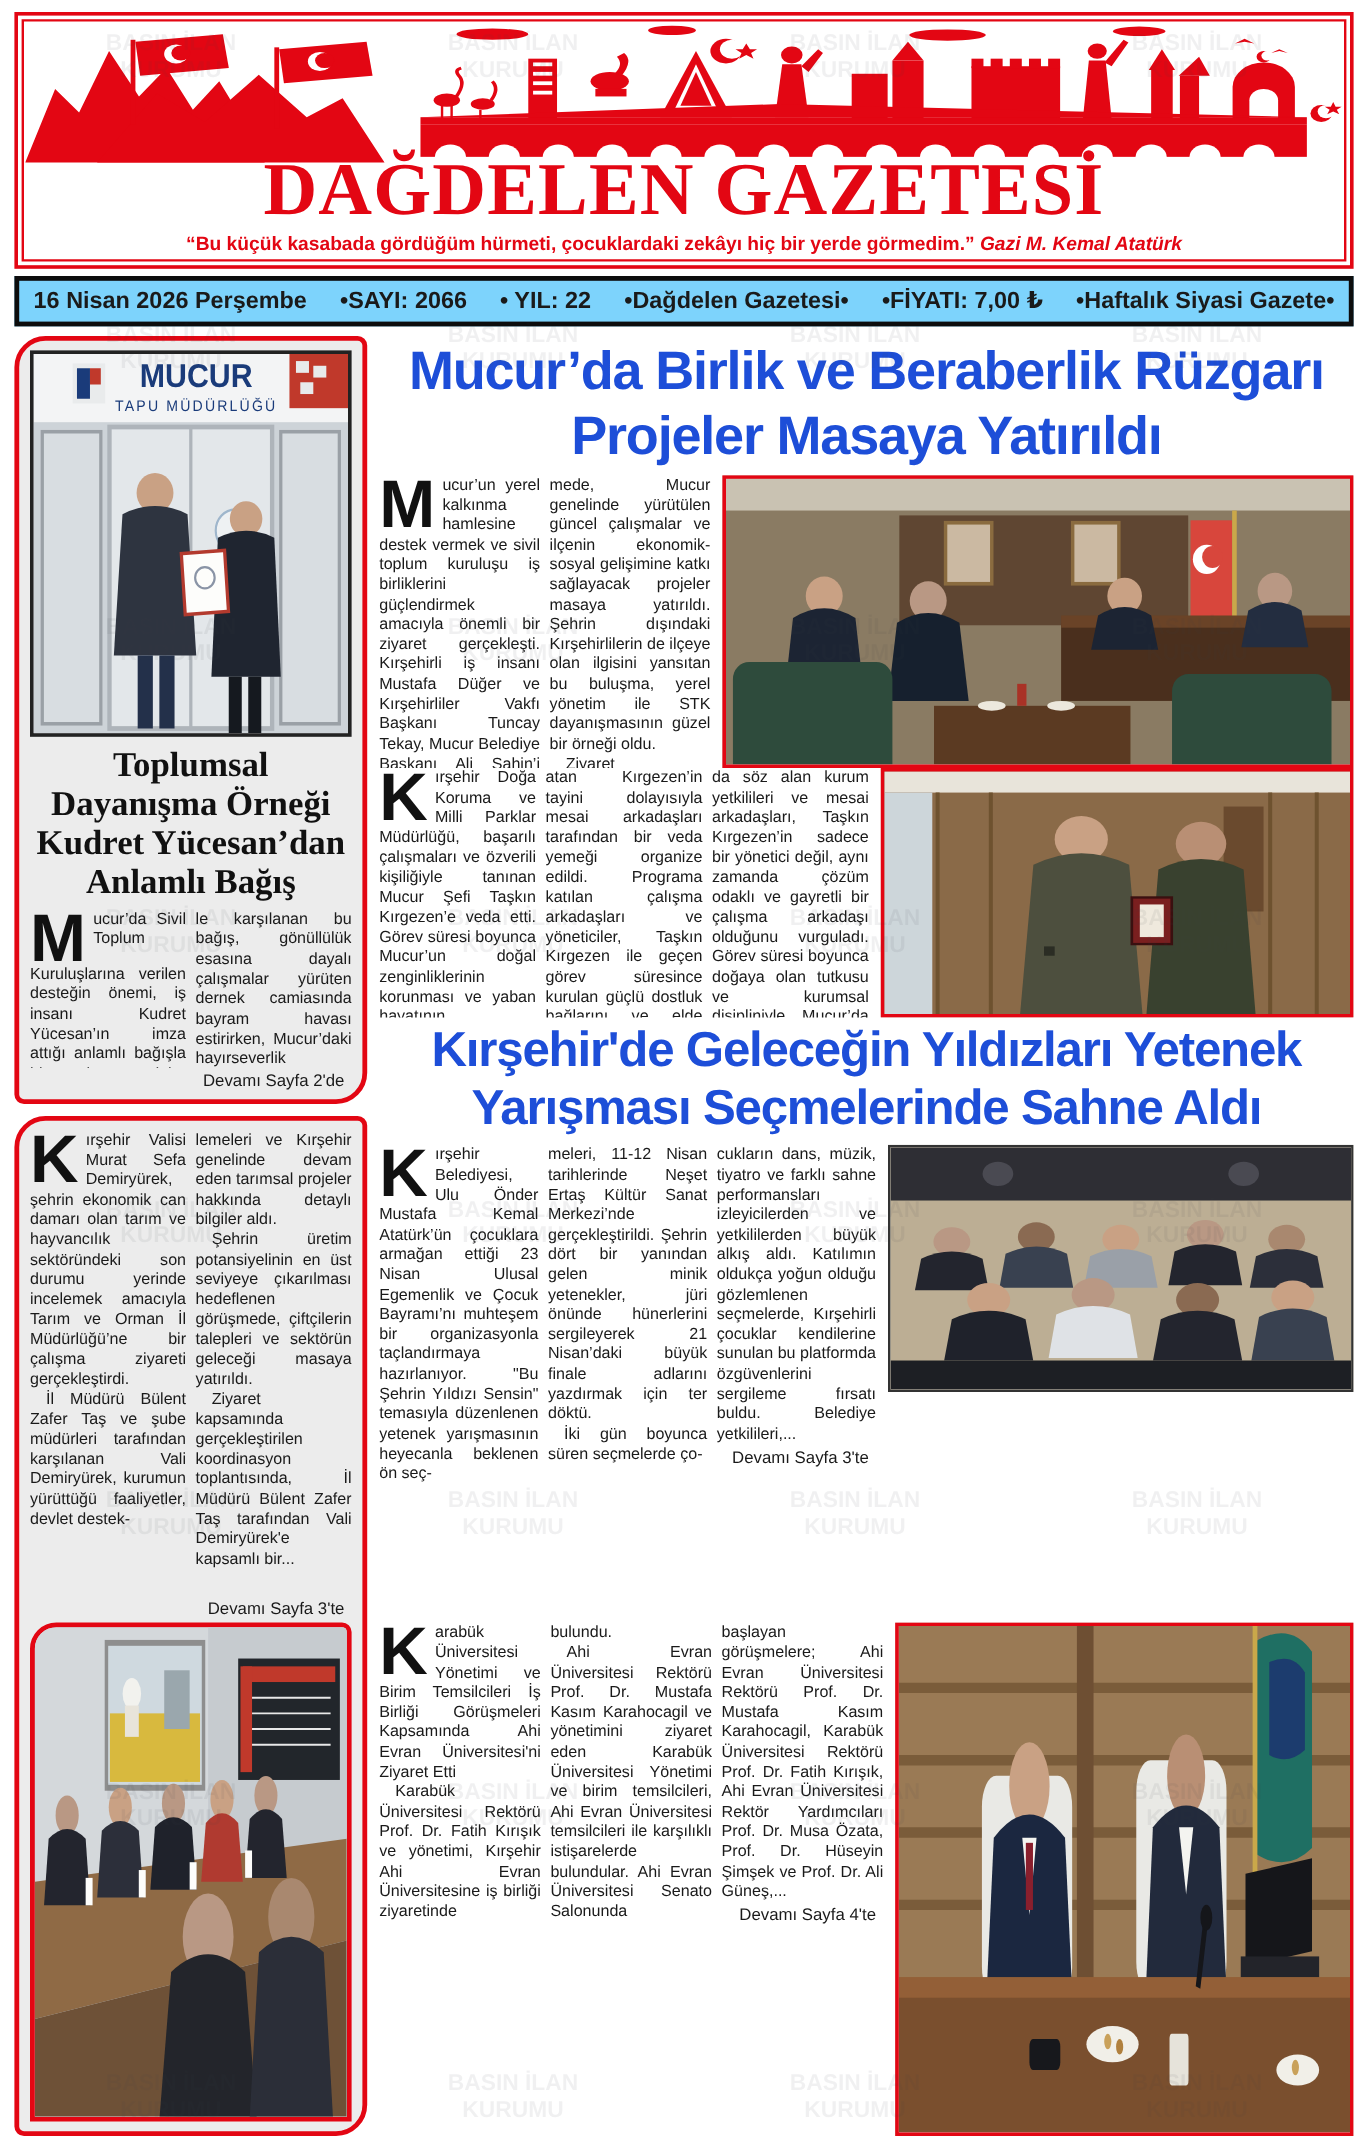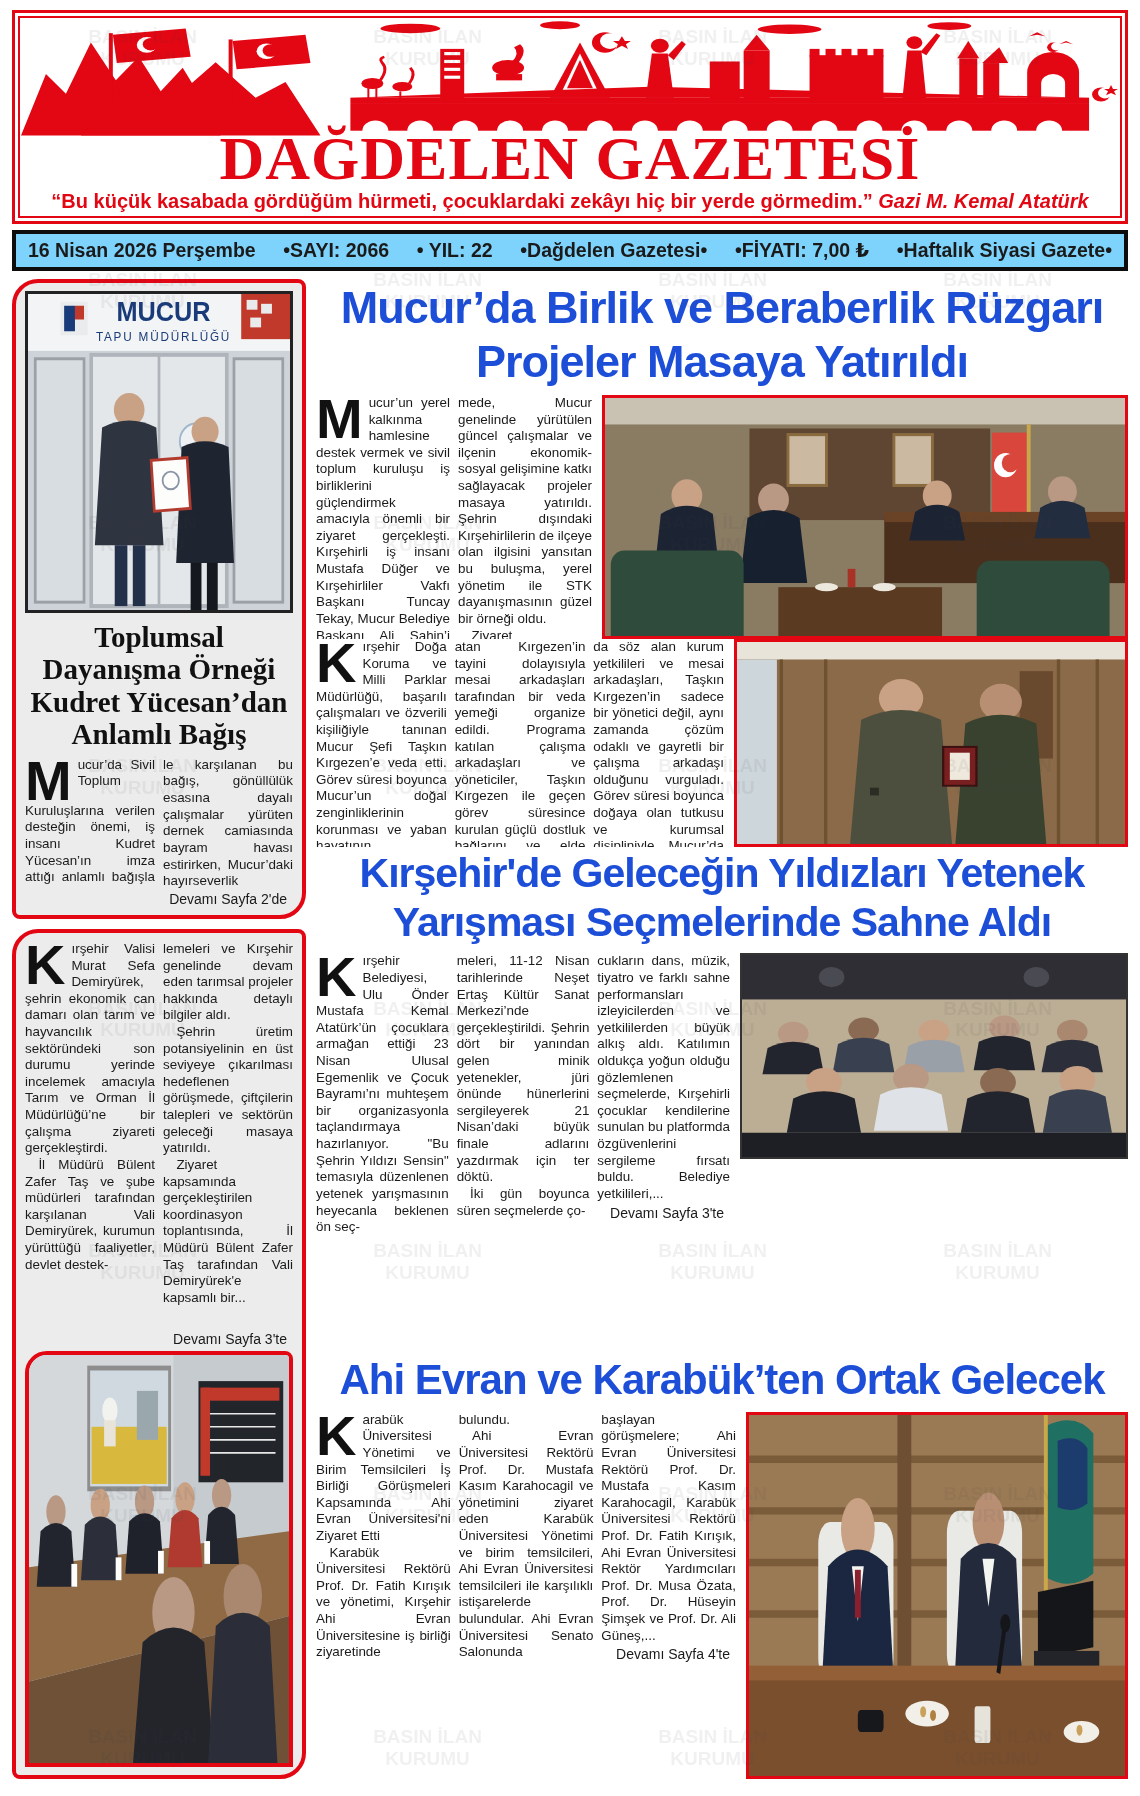--- a/index.html
+++ b/index.html
@@ -17,21 +17,21 @@
     background:#fff; overflow:hidden;
   }
   .masthead svg.art { position:absolute; top:6px; left:6px; right:6px; width:calc(100% - 12px); height:118px; }
   .masthead .title {
     position:absolute; left:0; right:0; bottom:32px; text-align:center;
     font-family:"Liberation Serif","DejaVu Serif",serif; font-weight:bold;
     font-size:62px; letter-spacing:1px; color:#e30613; line-height:1;
   }
   .masthead .quote-line {
     position:absolute; left:0; right:0; bottom:8px; text-align:center;
-    font-size:20px; font-weight:bold; color:#e30613;
+    font-size:16px; font-weight:bold; color:#e30613;
   }
   .masthead .quote-author { font-style:italic; }
   
   .infobar {
     margin:6px 12px 0; border:4px solid #0d0d0d; background:#7dd3fc;
     display:flex; justify-content:space-between; align-items:center;
     padding:5px 12px; font-weight:bold; font-size:19.5px; white-space:nowrap;
   }
   
   .content { position:relative; margin:8px 12px 0; display:flex; gap:10px; height:1500px; }
@@ -429,21 +429,20 @@
                 <circle cx="262" cy="124" r="14" fill="#c9a184"></circle>
                   <path d="M240 140 q22 -14 44 0 l5 36 h-54 Z" fill="#394150"></path>
               </g>
               <rect x="0" y="176" width="300" height="24" fill="#1d1f24"></rect>
             </svg>
           </div>
           <div class="photo-fill"></div>
         </div>
       </div>
 
-      <h2 class="head-sans" style="font-size:42px; margin-top:4px;">Ahi Evran ve Karabük’ten Ortak Gelecek</h2>
       <div class="art-row row-d">
         <div class="text-cols">
           <div class="col" style="flex:1"><span class="dropcap">K</span><span>arabük Üniversitesi Yönetimi ve Birim Temsilcileri İş Birliği Görüşmeleri Kapsamında Ahi Evran Üniversitesi'ni Ziyaret Etti
  Karabük Üniversitesi Rektörü Prof. Dr. Fatih Kırışık ve yönetimi, Kırşehir Ahi Evran Üniversitesine iş birliği ziyaretinde</span></div>
           <div class="col" style="flex:1"><span>bulundu.
  Ahi Evran Üniversitesi Rektörü Prof. Dr. Mustafa Kasım Karahocagil ve yönetimini ziyaret eden Karabük Üniversitesi Yönetimi ve birim temsilcileri, Ahi Evran Üniversitesi temsilcileri ile karşılıklı istişarelerde bulundular. Ahi Evran Üniversitesi Senato Salonunda</span></div>
           <div class="col" style="flex:1"><span>başlayan görüşmelere; Ahi Evran Üniversitesi Rektörü Prof. Dr. Mustafa Kasım Karahocagil, Karabük Üniversitesi Rektörü Prof. Dr. Fatih Kırışık, Ahi Evran Üniversitesi Rektör Yardımcıları Prof. Dr. Musa Özata, Prof. Dr. Hüseyin Şimşek ve Prof. Dr. Ali Güneş,...</span><div class="continued">Devamı Sayfa 4'te</div></div>
         </div>
         <div class="photo-red photo-fill">
           <svg class="ph" viewBox="0 0 380 196" preserveAspectRatio="none">

